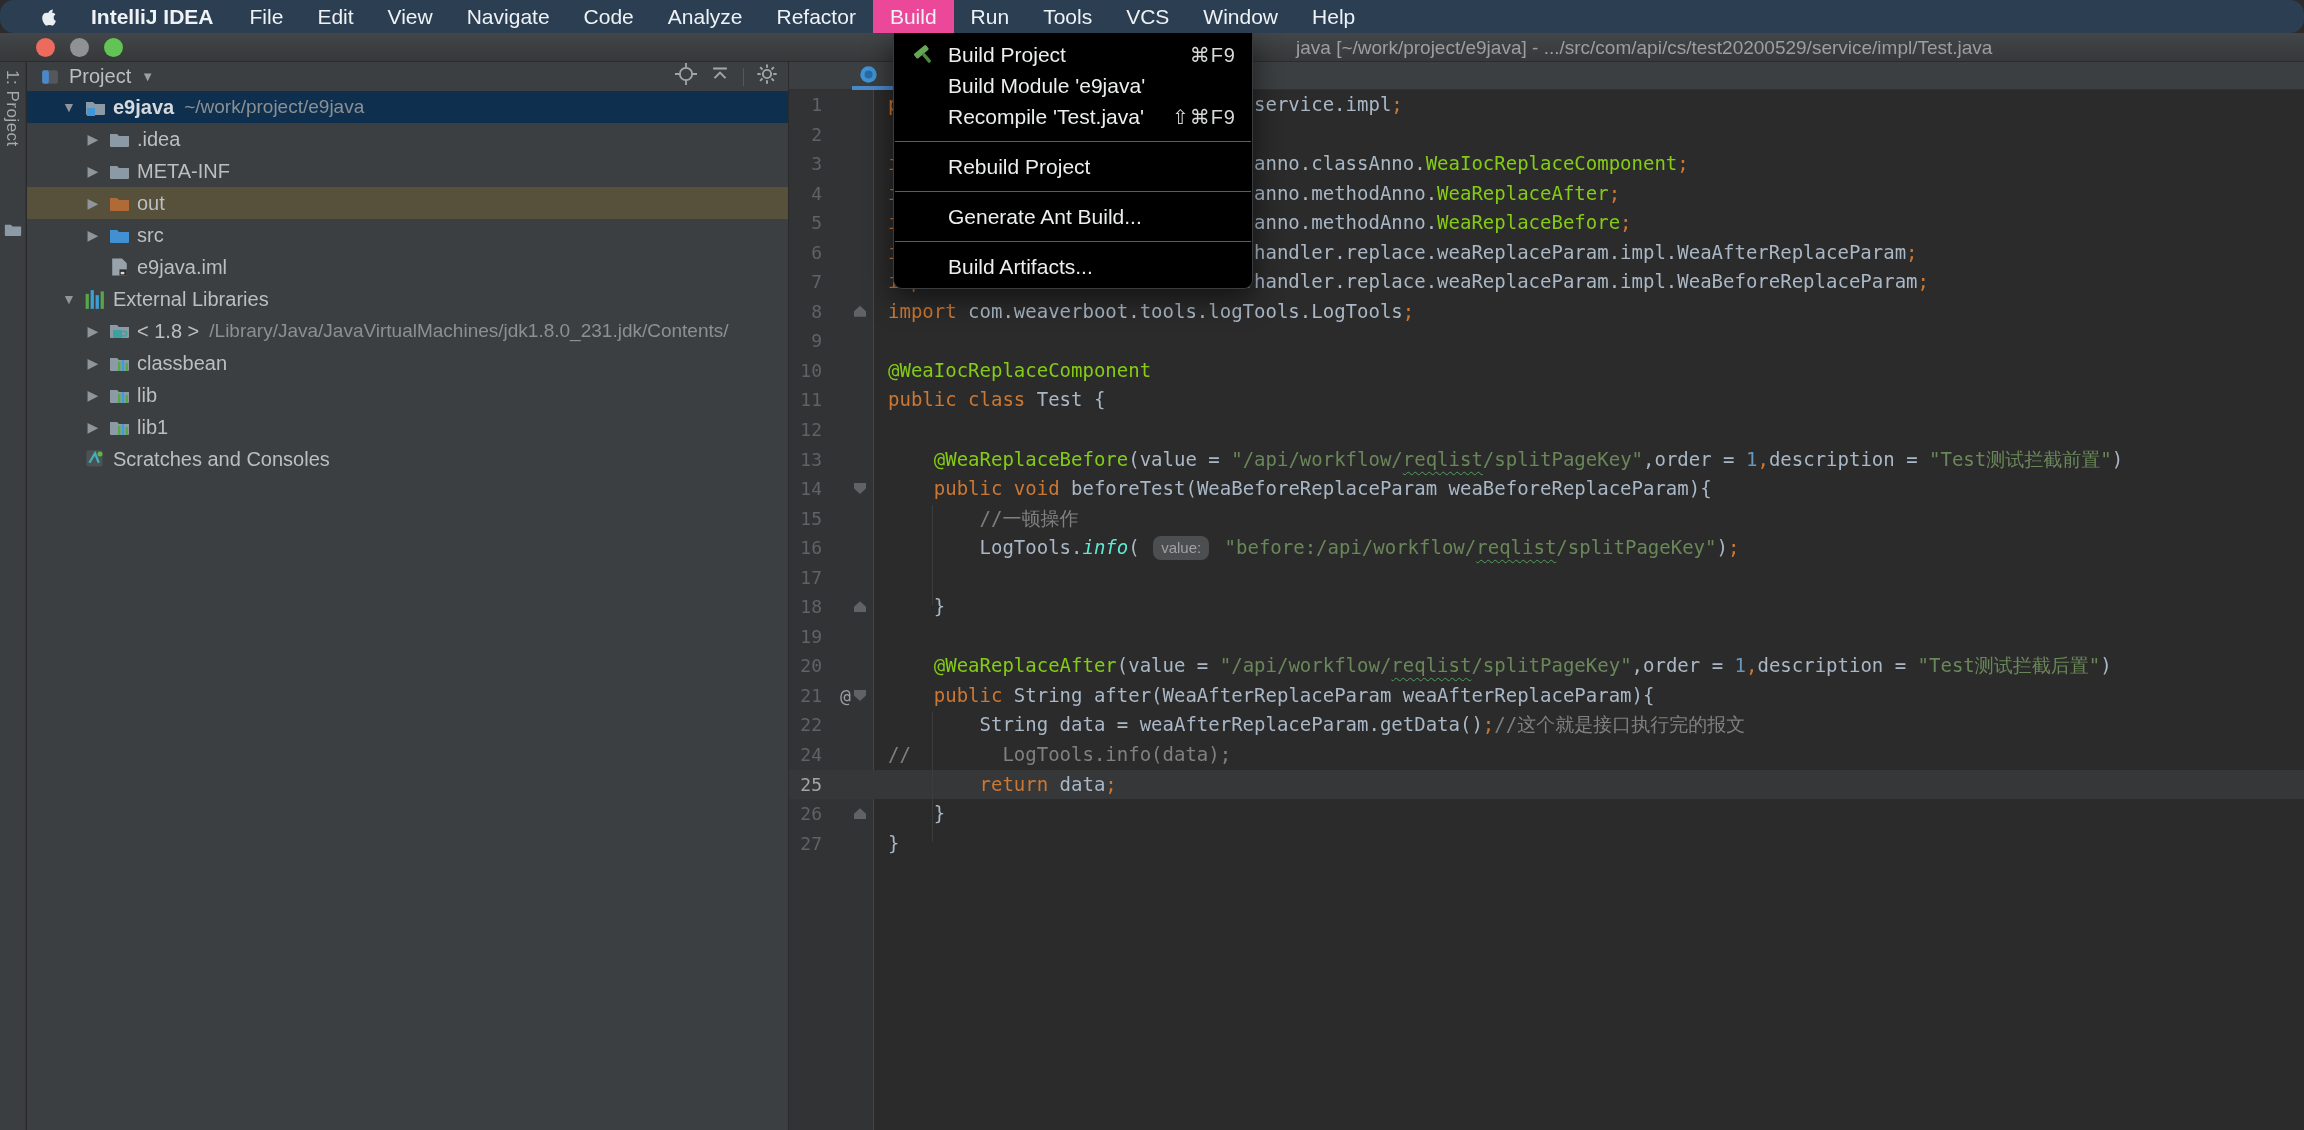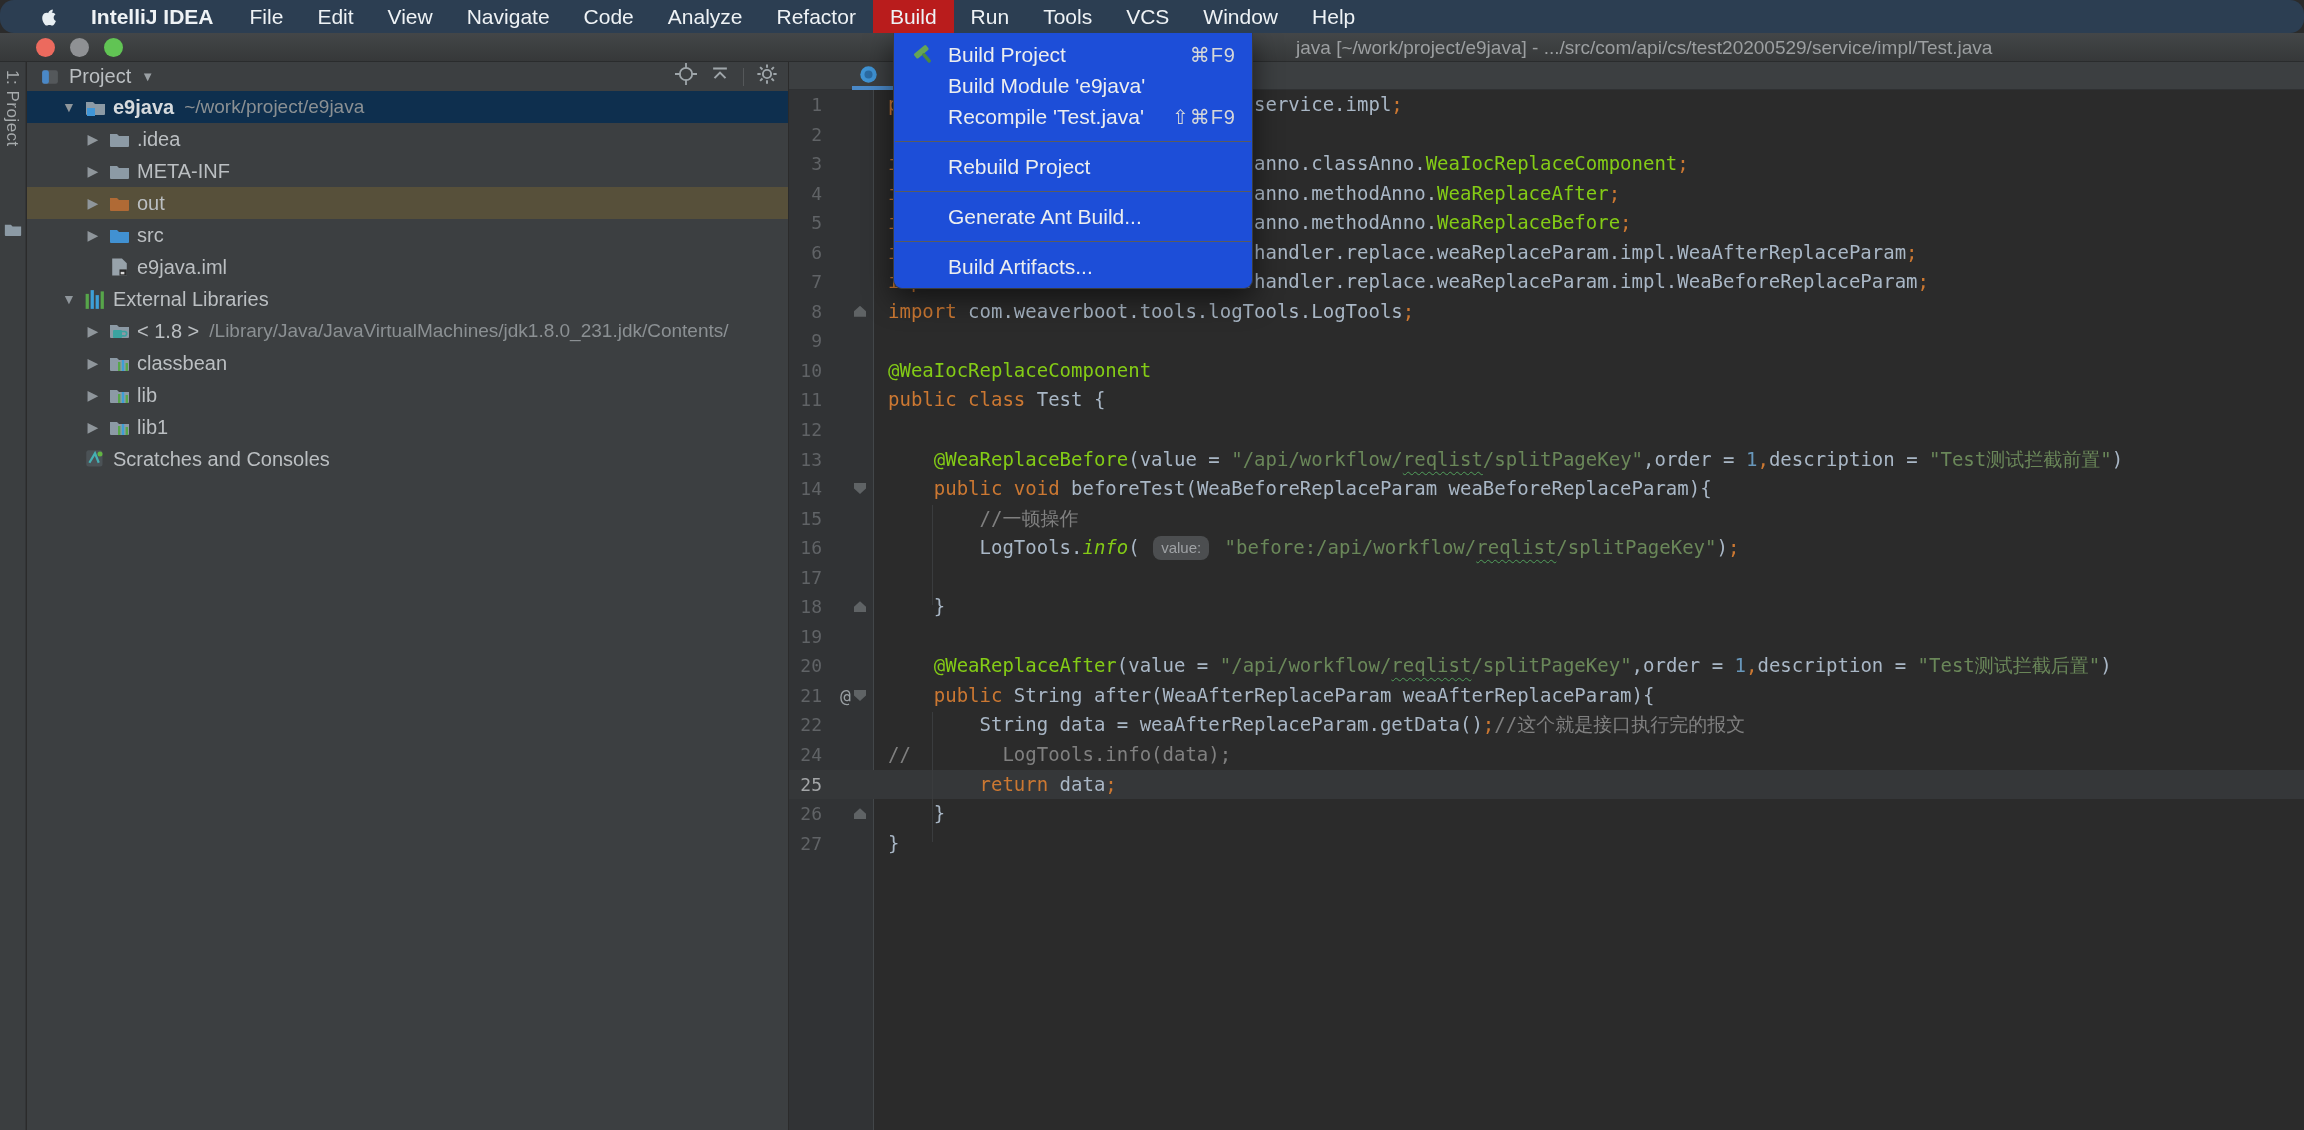--- a/index.html
+++ b/index.html
@@ -4,21 +4,21 @@
 <style>
   html,body{margin:0;padding:0;width:2304px;height:1130px;overflow:hidden;background:#2b2b2b;
     font-family:"Liberation Sans", sans-serif; -webkit-font-smoothing:antialiased;}
   #window{position:relative;width:2304px;height:1130px;}
 
   
   .menubar{position:absolute;left:0;top:0;width:2304px;height:33px;background:#2c3e52;z-index:70;
     display:flex;align-items:stretch;color:#eef2f5;font-size:21px;padding-left:26px;box-sizing:border-box;border-radius:14px;}
   .mb-item{display:flex;align-items:center;padding:0 17px;white-space:nowrap;}
   .mb-item.bold{font-weight:bold;padding:0 19px;}
-  .mb-item.active{background:#b91c1c;}
+  .mb-item.active{background:#ec4899;}
   .mb-apple{display:flex;align-items:center;padding:0 14px;}
 
   
   .titlebar{position:absolute;left:0;top:33px;width:2304px;height:29px;
     background:linear-gradient(#434648,#363839);border-bottom:1px solid #2a2c2d;box-sizing:border-box;z-index:10;}
   .lights{position:absolute;left:36px;top:5px;display:flex;gap:15px;}
   .light{width:19px;height:19px;border-radius:50%;}
   .win-title{position:absolute;left:1296px;top:0;height:29px;line-height:29px;color:#9c9fa1;font-size:19px;white-space:nowrap;}
 
   
@@ -60,28 +60,28 @@
   .fold.down{clip-path:polygon(0 0,100% 0,100% 50%,50% 100%,0 50%);}
   .fold.up{clip-path:polygon(50% 0,100% 50%,100% 100%,0 100%,0 50%);}
   .code{flex:1;padding-left:13px;white-space:pre;color:#a9b7c6;}
   .tk-k{color:#cc7832;}
   .tk-ann{color:#84cc16;}
   .tk-s{color:#6a8759;}
   .tk-n{color:#6897bb;}
   .tk-c{color:#808080;}
   .tk-p{color:#a9b7c6;}
   .tk-sem{color:#cc7832;}
-  .tk-m{color:#84cc16;font-style:italic;text-align:center;}
+  .tk-m{color:#5eead4;font-style:italic;text-align:center;}
   .sq{text-decoration:underline;text-decoration-style:wavy;text-decoration-color:#52a05c;text-underline-offset:5px;text-decoration-thickness:1px;}
   .chip{display:inline-block;background:#4c4e50;color:#9fa2a5;border-radius:8px;padding:0 8px;margin:0 4px 0 2px;
     font-family:"Liberation Sans", sans-serif;font-size:15px;line-height:24px;vertical-align:1px;}
   .indent-guide{position:absolute;width:1px;background:#3a3c3e;z-index:2;}
 
   
-  .dropdown{position:absolute;left:893px;top:33px;width:360px;background:#1d4ed8;z-index:60;
+  .dropdown{position:absolute;left:893px;top:33px;width:360px;background:#000000;z-index:60;
     border-radius:0 0 9px 9px;box-shadow:0 10px 28px rgba(0,0,0,.55);padding:6px 0;box-sizing:border-box;
     border:1px solid #3a3c3e;border-top:none;}
   .dd-item{height:31px;display:flex;align-items:center;color:#eceeef;font-size:21px;padding:0 16px 0 18px;}
   .dd-icon{width:28px;height:24px;flex:none;margin-right:8px;display:flex;align-items:center;}
   .dd-label{flex:1;white-space:nowrap;}
   .dd-shortcut{color:#d6d8d9;font-size:20px;letter-spacing:1px;white-space:nowrap;}
   .dd-sep{height:1px;background:#5a5c5e;margin:9px 1px;}
 </style>
 </head>
 <body>

